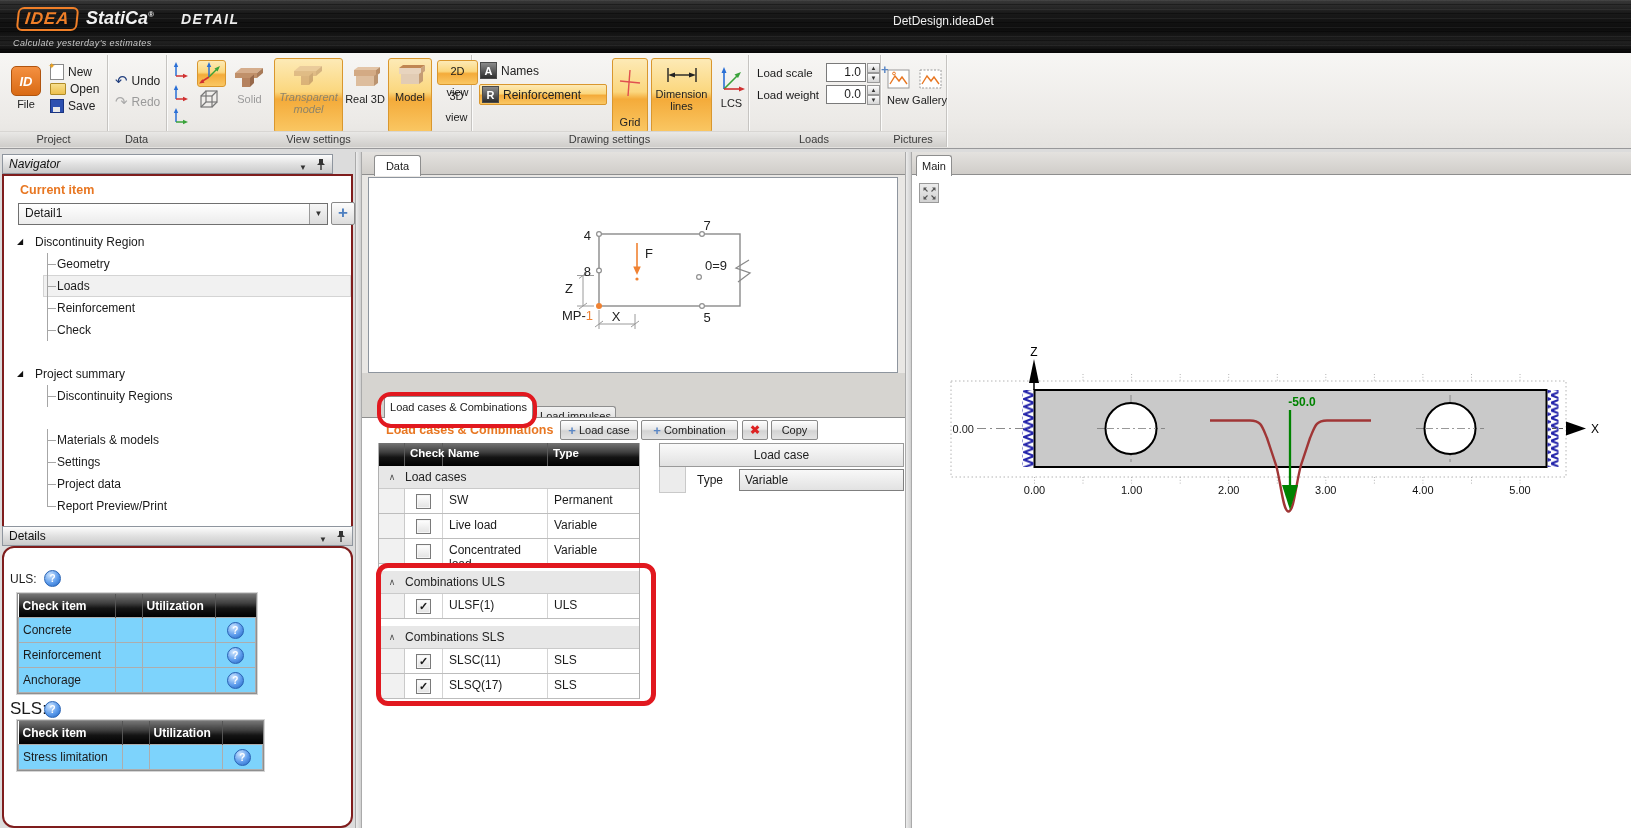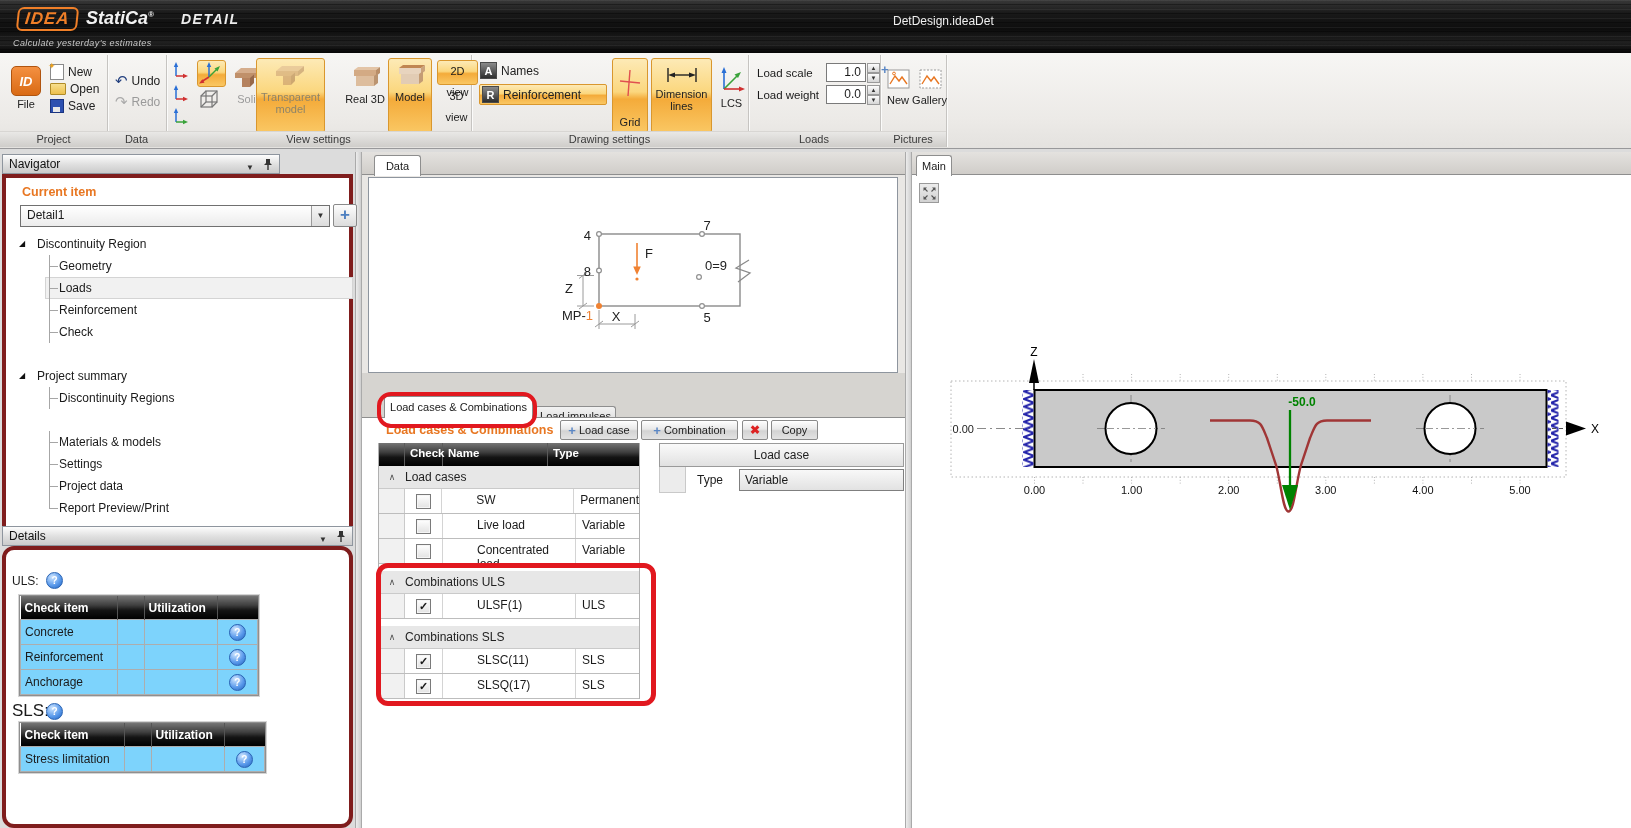--- a/index.html
+++ b/index.html
@@ -37,21 +37,21 @@
     text-align:right;padding:1px 4px;line-height:15px;}
   .spin{position:absolute;width:13px;height:19px;display:flex;flex-direction:column;}
   .spin span{flex:1;border:1px solid #9a9a9a;background:linear-gradient(#fdfdfd,#d5d5d5);
     font-size:6px;line-height:8px;text-align:center;color:#333;}
   .alet{width:15px;height:15px;background:linear-gradient(#8a8a8a,#2e2e2e);color:#fff;font-weight:bold;
     font-size:11px;display:inline-flex;align-items:center;justify-content:center;border:1px solid #4a4a4a;}
 
   
   .phead{position:absolute;height:20px;background:linear-gradient(180deg,#fdfdfd,#dedede 55%,#cbcbcb);
     border:1px solid #8e959e;font-size:12px;color:#111;line-height:19px;padding-left:6px;box-sizing:border-box;}
-  .pbody{position:absolute;background:#fff;border:4px solid #7f1d1d;box-sizing:border-box;}
+  .pbody{position:absolute;background:#fff;border:2px solid #7f1d1d;box-sizing:border-box;}
   .phicons{position:absolute;right:6px;top:3px;display:flex;gap:9px;align-items:center;color:#333;}
   .splitter{position:absolute;top:152px;height:676px;width:7px;background:linear-gradient(90deg,#ececec,#cfcfcf);
     border-left:1px solid #aaa;border-right:1px solid #aaa;box-sizing:border-box;}
 
   
   .trow{position:absolute;left:3px;width:348px;height:22px;font-size:12px;line-height:22px;}
   .trow .lbl{position:absolute;left:50px;white-space:nowrap;}
   .trow.grp .lbl{left:28px;}
   .trow .arr{position:absolute;left:10px;top:0;font-size:8px;color:#111;}
   .trow .vl{position:absolute;left:40px;top:0;height:100%;border-left:1px solid #a6a6a6;}
@@ -83,21 +83,21 @@
   .plusico{color:#5b87c5;font-weight:900;font-size:13px;}
   .xico{color:#d22;font-weight:900;font-size:12px;}
   .ltable{position:absolute;left:378px;top:443px;width:262px;border-left:1px solid #b0b0b0;border-right:1px solid #b0b0b0;box-sizing:border-box;background:#fff;}
   .lt-head{display:flex;height:23px;background:linear-gradient(180deg,#757575 0%,#3f3f3f 40%,#141414 62%,#000 100%);color:#fff;font-size:11.5px;font-weight:bold;}
   .lt-head div{border-right:1px solid #5a5a5a;box-sizing:border-box;padding:4px 0 0 5px;}
   .lt-group{display:flex;align-items:center;height:22px;background:#e7e7e7;border-bottom:1px solid #cacaca;font-size:12px;color:#222;}
   .lt-group .chev{width:26px;text-align:center;font-size:9px;color:#555;}
   .lt-row{display:flex;height:24px;border-bottom:1px solid #bdbdbd;background:#fff;font-size:12px;}
   .lt-row .c0{width:26px;background:#f1f1f1;border-right:1px solid #cacaca;box-sizing:border-box;}
   .lt-row .c1{width:38px;border-right:1px solid #d4d4d4;display:flex;align-items:center;justify-content:center;box-sizing:border-box;}
-  .lt-row .c2{width:105px;border-right:1px solid #d4d4d4;box-sizing:border-box;padding:4px 0 0 6px;margin-left:28px;}
+  .lt-row .c2{width:105px;border-right:1px solid #d4d4d4;box-sizing:border-box;padding:4px 0 0 6px;}
   .lt-row .c3{flex:1;padding:4px 0 0 6px;}
   .gapr{height:7px;background:#fff;}
   .cbx{width:13px;height:13px;border:1px solid #7a7a7a;background:linear-gradient(#fff,#e2e2e2);
     box-shadow:inset 0 0 0 1px #f5f5f5;font-size:11px;line-height:12px;text-align:center;color:#1a1a1a;font-weight:bold;}
 
   .annot{position:absolute;border-radius:14px;border:4px solid #e1181f;pointer-events:none;z-index:9;}
 
   .prophead{position:absolute;left:659px;top:443px;width:245px;height:24px;box-sizing:border-box;
     background:linear-gradient(#fafafa,#e1e1e1);border:1px solid #9a9a9a;font-size:12px;text-align:center;line-height:22px;color:#222;}
   .propcell{position:absolute;left:659px;top:467px;width:27px;height:26px;background:#ececec;
@@ -217,21 +217,21 @@
       <div class="bigbtn flatb" style="left:63px;top:5px;width:41px;height:71px;">
         <span><svg width="32" height="24">
               <polygon points="7,3 29,3 23,8 1,8" fill="#d5ad8c"></polygon>
               <rect x="1" y="8" width="22" height="5" fill="#c0906a"></rect>
               <polygon points="23,8 29,3 29,8 23,13" fill="#a87a58"></polygon>
               <rect x="8" y="13" width="8" height="9" fill="#b5825f"></rect>
               <polygon points="16,13 20,9.5 20,18 16,22" fill="#97684a"></polygon>
             </svg></span>
         <span class="gray">Solid</span>
       </div>
-      <div class="bigbtn hl" style="left:90px;top:3px;width:69px;height:75px;">
+      <div class="bigbtn hl" style="left:108px;top:3px;width:69px;height:75px;font-style:italic;">
         <span style="opacity:.45;"><svg width="32" height="24">
               <polygon points="7,3 29,3 23,8 1,8" fill="#d5ad8c"></polygon>
               <rect x="1" y="8" width="22" height="5" fill="#c0906a"></rect>
               <polygon points="23,8 29,3 29,8 23,13" fill="#a87a58"></polygon>
               <rect x="8" y="13" width="8" height="9" fill="#b5825f"></rect>
               <polygon points="16,13 20,9.5 20,18 16,22" fill="#97684a"></polygon>
             </svg></span>
         <span style="color:#8d8469;">Transparent model</span>
       </div>
       <div class="bigbtn flatb" style="left:178px;top:5px;width:42px;height:71px;">
@@ -331,21 +331,21 @@
             </svg></span>
         <span>Gallery</span>
       </div>
       <div class="glabel">Pictures</div>
     </div>
   </div>
 
   <div class="splitter" style="left:355px;"></div>
   <div class="splitter" style="left:905px;"></div>
 
-  <div class="phead" style="left:2px;top:154px;width:278px;">
+  <div class="phead" style="left:2px;top:154px;width:331px;font-style:italic;">
     <span>Navigator</span>
     <span class="phicons">
       <span style="font-size:8px;">▼</span>
       <span><svg width="10" height="13">
             <path d="M3,1 h4 v4 l2,2 h-8 l2,-2 z" fill="#333"></path>
             <line x1="5" y1="7" x2="5" y2="12" stroke="#333" stroke-width="1.4"></line>
           </svg></span>
     </span>
   </div>
   <div class="pbody" style="left:2px;top:174px;width:351px;height:366px;">

